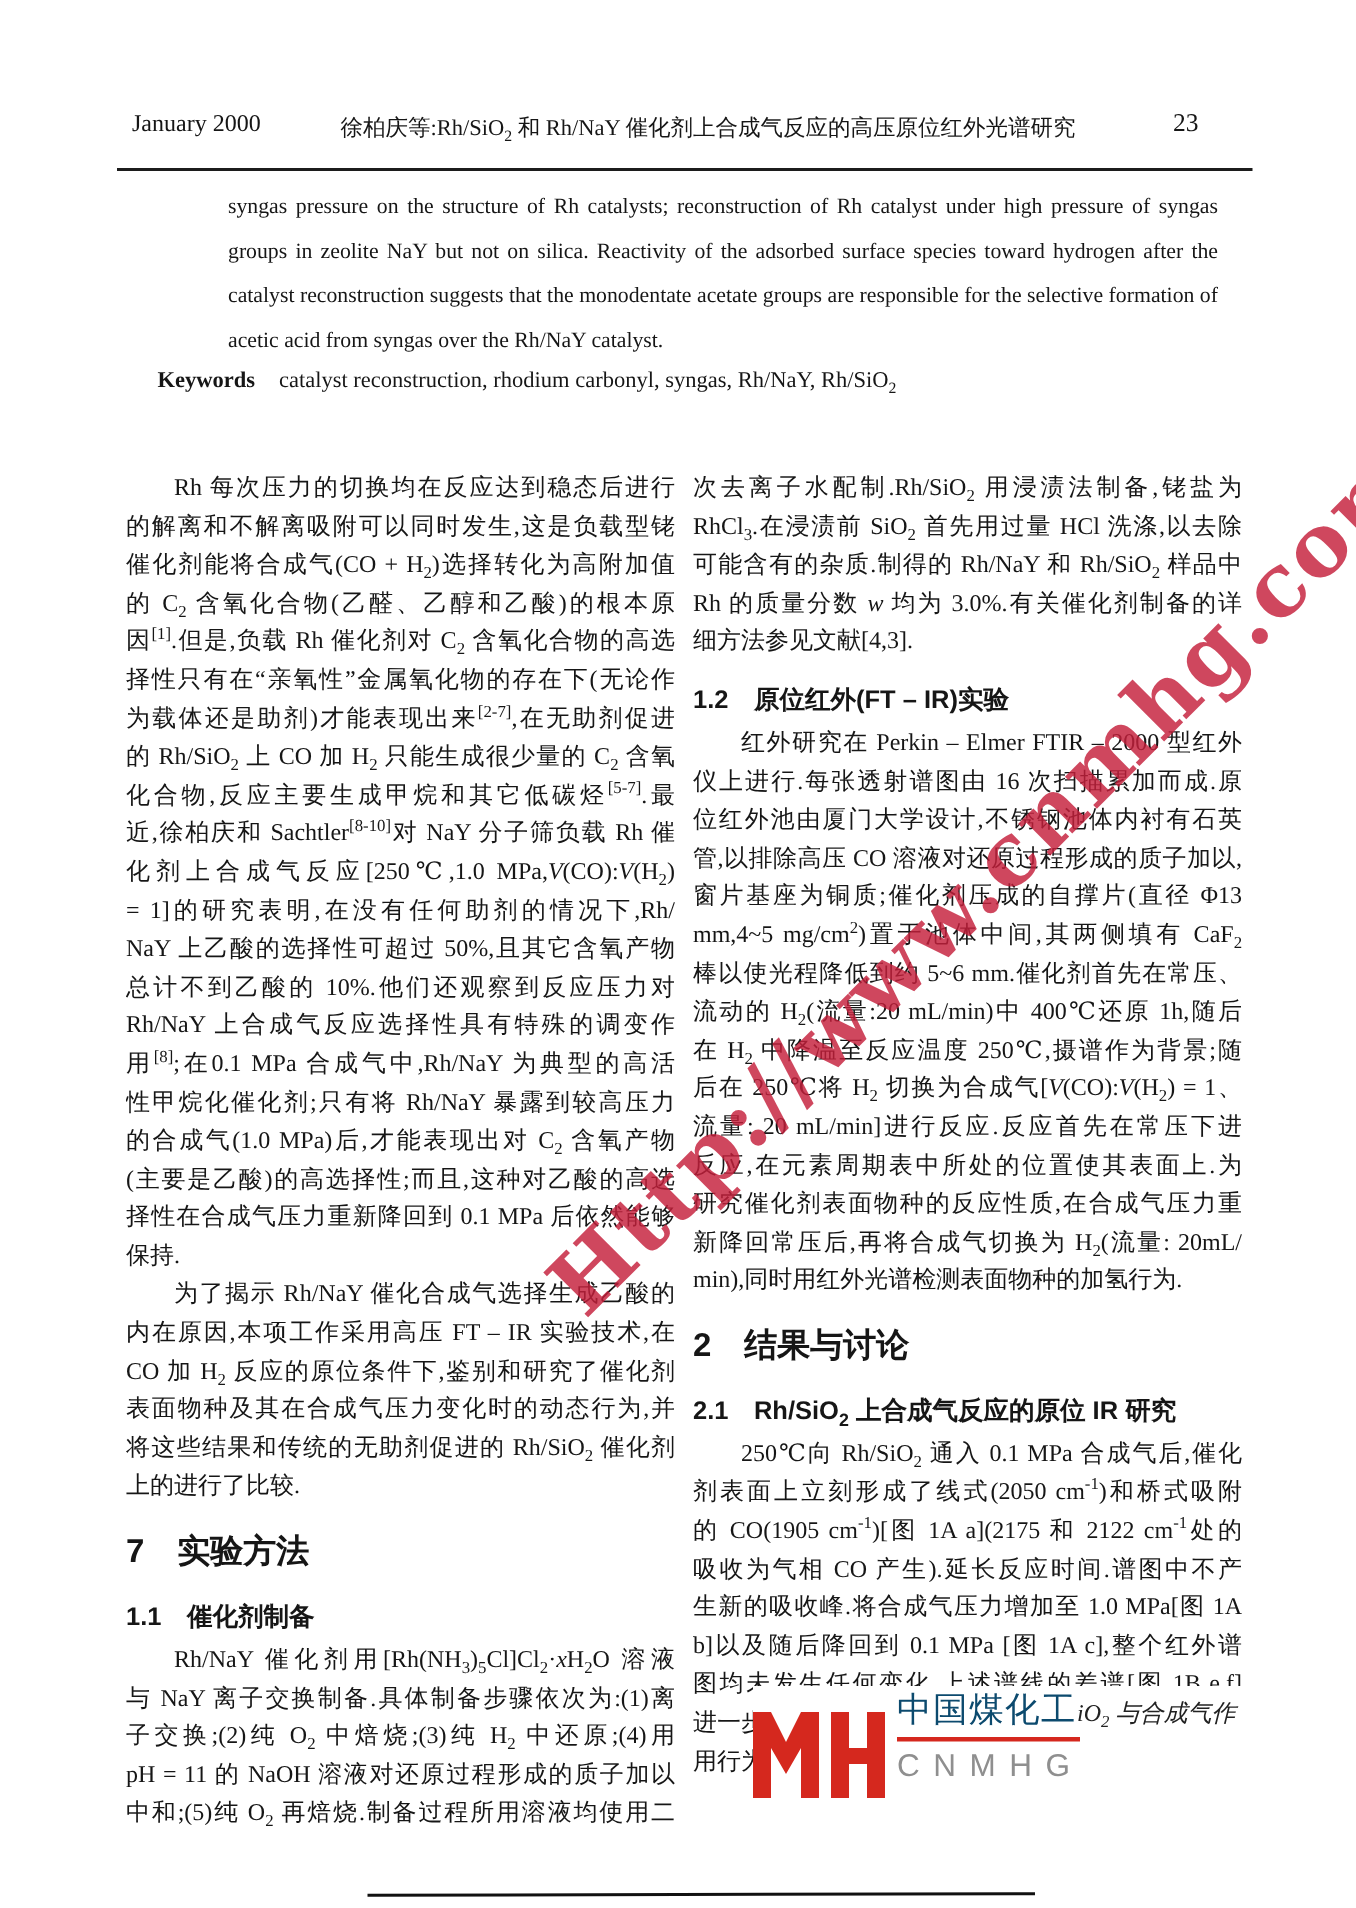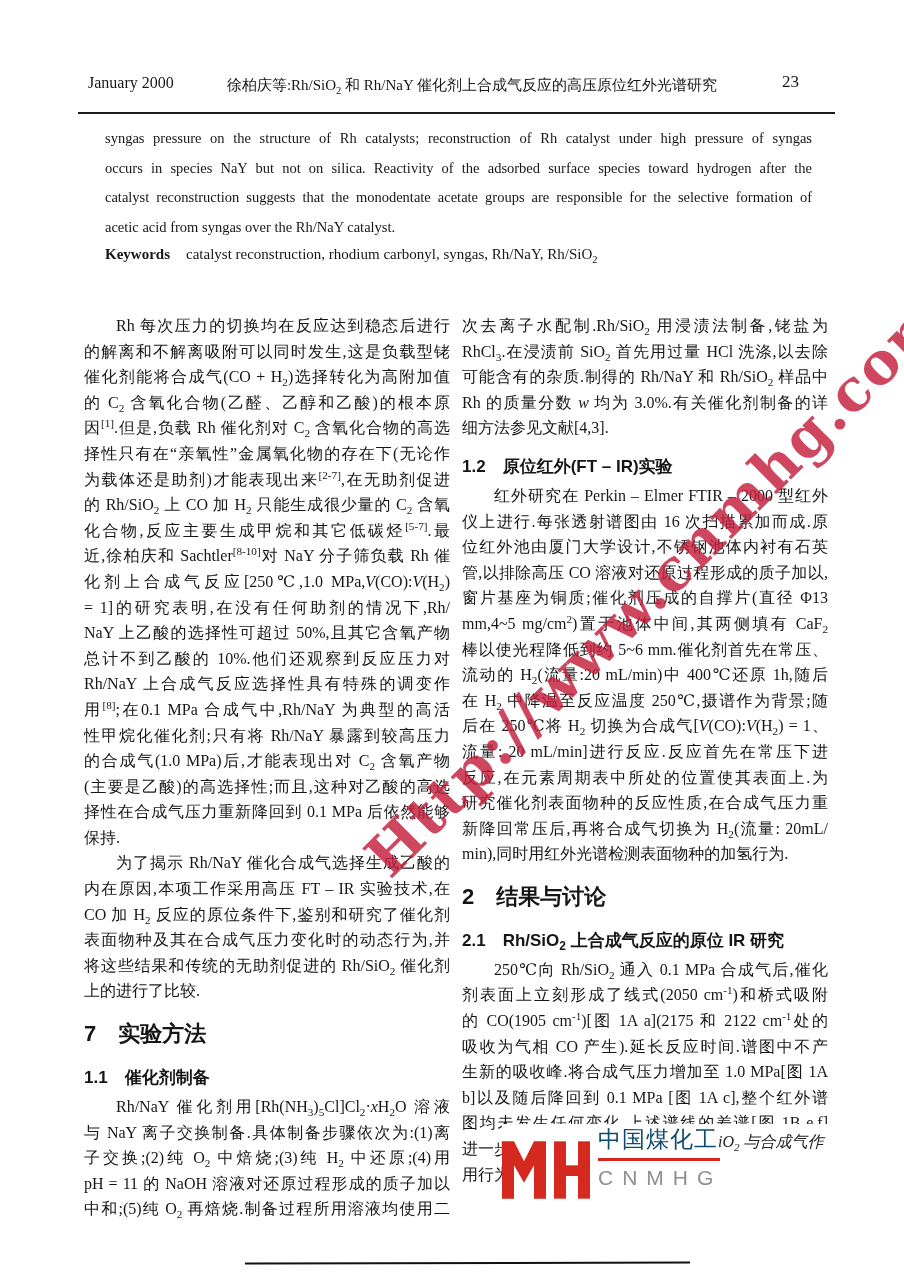--- a/index.html
+++ b/index.html
@@ -12,21 +12,21 @@
   i{font-style:italic;}
 
   
   .h-date{position:absolute;left:88px;top:74px;font-size:16px;}
   .h-title{position:absolute;left:190px;right:150px;top:76px;font-size:15px;text-align:center;white-space:nowrap;}
   .h-page{position:absolute;right:105px;top:72px;font-size:17px;}
   .h-rule{position:absolute;left:78px;top:112px;width:757px;height:2px;background:#1c1c1c;}
 
   
   .abstract{position:absolute;left:105px;top:124px;width:707px;font-size:14.5px;}
-  .abstract .line{line-height:29.5px;height:29.5px;overflow:hidden;text-align:justify;text-align-last:justify;}
+  .abstract .line{line-height:29.5px;height:29.5px;overflow:hidden;text-align:justify;text-align-last:justify;margin-left:47px;}
   .abstract .line.end{text-align-last:left;}
   .keywords{position:absolute;left:105px;top:246px;width:707px;font-size:15px;}
   .kw-label{font-weight:bold;margin-right:16px;}
 
   
   .col{position:absolute;top:313px;width:366px;font-size:16px;z-index:1;}
   .col.left{left:84px;}
   .col.right{left:462px;}
   .col .line{line-height:25.6px;height:25.6px;overflow:hidden;text-align:justify;text-align-last:justify;}
   .col .line.end{text-align-last:left;}
@@ -65,21 +65,21 @@
   <div data-name="page-header">
     <span class="h-date" data-name="header-date">January 2000</span>
     <span class="h-title" data-name="header-running-title">徐柏庆等:Rh/SiO<sub>2</sub> 和 Rh/NaY 催化剂上合成气反应的高压原位红外光谱研究</span>
     <span class="h-page" data-name="header-page-number">23</span>
     <div class="h-rule" data-name="header-rule"></div>
   </div>
 
   <div class="abstract" data-name="abstract">
       <div class="block p" data-name="abstract-paragraph">
         <div class="line" data-name="text-line">syngas pressure on the structure of Rh catalysts; reconstruction of Rh catalyst under high pressure of syngas</div>
-        <div class="line" data-name="text-line">occurs in species NaY but not on silica. Reactivity of the adsorbed surface species toward hydrogen after the</div>
+        <div class="line" data-name="text-line">groups in zeolite NaY but not on silica. Reactivity of the adsorbed surface species toward hydrogen after the</div>
         <div class="line" data-name="text-line">catalyst reconstruction suggests that the monodentate acetate groups are responsible for the selective formation of</div>
         <div class="line end" data-name="text-line">acetic acid from syngas over the Rh/NaY catalyst.</div>
       </div>
     </div>
 
   <div class="keywords" data-name="keywords-line">
     <span class="kw-label" data-name="keywords-label">Keywords</span><span class="kw-text" data-name="keywords-text">catalyst reconstruction, rhodium carbonyl, syngas, Rh/NaY, Rh/SiO<sub>2</sub></span>
   </div>
 
   <div class="col left" data-name="left-column">

